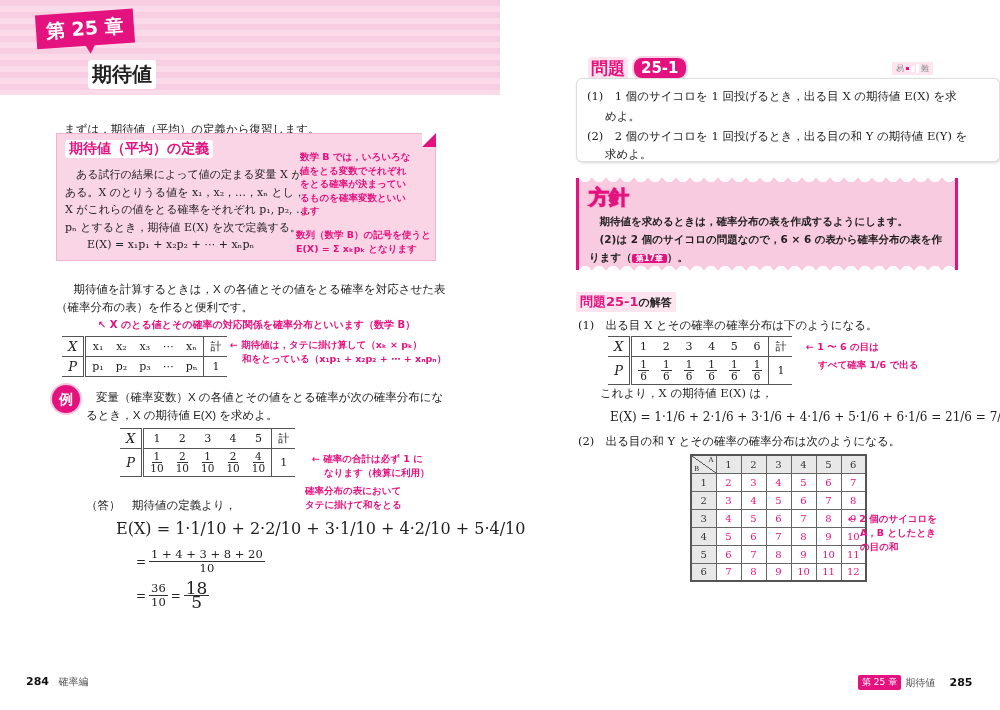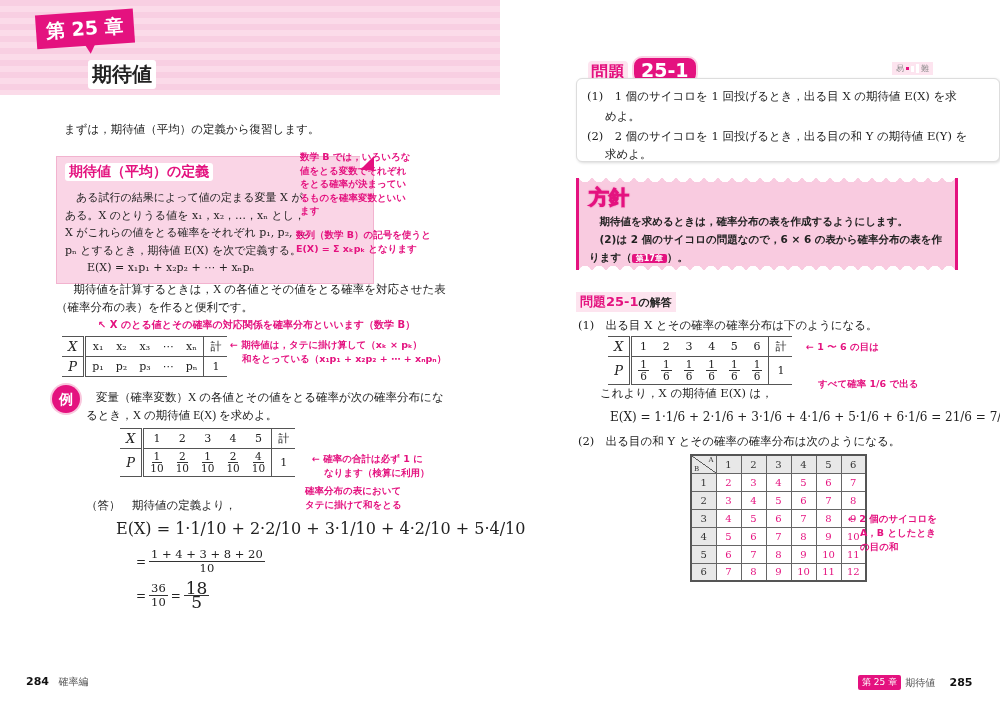--- a/index.html
+++ b/index.html
@@ -1,46 +1,46 @@
 <!DOCTYPE html>
 <html><head>
 <meta charset="utf-8">
 <style>
 *{box-sizing:border-box;margin:0;padding:0}
 body{width:1000px;height:710px;background:#fff;font-family:"DejaVu Serif",serif;color:#222;position:relative;overflow:hidden;font-size:11.5px}
-.sans{font-family:Liberation Serif, serif}
+.sans{font-family:Liberation Sans, sans-serif}
 .page{position:absolute;top:0;height:710px}
 #left{left:0;width:500px}
 #right{left:500px;width:500px}
 .header-band{position:absolute;left:0;top:0;width:500px;height:95px;background:repeating-linear-gradient(180deg,#f8cfe2 0 6px,#fbdbe9 6px 12px)}
 .chap-tag{position:absolute;left:36px;top:12px;background:#e4127f;color:#fff;font-family:"DejaVu Sans",sans-serif;font-weight:bold;font-size:19px;padding:4px 10px;transform:rotate(-4deg)}
 .chap-tag:after{content:"";position:absolute;left:48px;bottom:-8px;border-left:5px solid transparent;border-right:5px solid transparent;border-top:9px solid #e4127f}
 .chap-title{position:absolute;left:88px;top:60px;font-family:"DejaVu Sans",sans-serif;font-weight:bold;font-size:20px;color:#222;background:#fff;padding:1px 4px;border-radius:3px}
 .txt{position:absolute;font-size:11.5px;line-height:18px;white-space:nowrap}
-.def-box{position:absolute;left:56px;top:156px;width:318px;height:128px;background:#fad5e6;border:1px solid #f2b3cf}
+.def-box{position:absolute;left:56px;top:133px;width:380px;height:128px;background:#fad5e6;border:1px solid #f2b3cf}
 .def-box:after{content:"";position:absolute;right:-1px;top:-1px;border-left:14px solid #fff;border-bottom:14px solid #e4127f}
 .def-title{position:absolute;left:8px;top:6px;font-family:"DejaVu Sans",sans-serif;font-weight:bold;font-size:14px;color:#e4127f;background:#fff;padding:0 4px;border-radius:3px}
 .def-body{position:absolute;left:8px;top:32px;font-size:11px;line-height:17.5px;white-space:nowrap}
 .note{position:absolute;font-family:"DejaVu Sans",sans-serif;font-weight:bold;color:#e4127f;font-size:9.5px;line-height:13.5px;white-space:nowrap}
 table.dist{position:absolute;border-collapse:collapse;font-size:11px}
 table.dist td{padding:2px 6px;text-align:center;height:19px}
 table.dist tr:first-child td{border-bottom:1px solid #555}
 table.dist{border-top:1px solid #555;border-bottom:1px solid #555}
 table.dist td.lbl{border-right:3px double #555;font-style:italic;font-size:13px}
 table.dist td.tot{border-left:1px solid #555}
 .frac{display:inline-flex;flex-direction:column;align-items:center;vertical-align:middle;font-size:10.5px;line-height:11px}
 .frac .n{border-bottom:1px solid #333;padding:0 2px}
 .rei{position:absolute;left:52px;top:385px;width:28px;height:28px;border-radius:50%;background:#e4127f;color:#fff;font-family:"DejaVu Sans",sans-serif;font-weight:bold;font-size:14px;text-align:center;line-height:28px;box-shadow:0 0 0 2px #f9c8de}
 .math{position:absolute;font-size:12px;white-space:nowrap;display:flex;align-items:center;gap:3px}
 .foot{position:absolute;top:675px;font-family:"DejaVu Sans",sans-serif;font-size:10px;white-space:nowrap}
 .foot b{font-size:11px;color:#111}
 .prob-box{position:absolute;left:76px;top:78px;width:424px;height:84px;border:1px solid #ddd;border-radius:6px;box-shadow:1px 1px 3px rgba(0,0,0,.15);background:#fff}
 .prob-head{position:absolute;left:88px;top:56px;display:flex;gap:4px;align-items:flex-end}
 .prob-head .mon{font-family:"DejaVu Sans",sans-serif;font-weight:bold;font-size:17px;color:#e4127f;background:#fde4ef;padding:0 3px;border-radius:4px}
-.prob-head .num{font-family:"DejaVu Sans",sans-serif;font-weight:bold;font-size:19px;color:#fff;background:#e4127f;padding:1px 7px;border-radius:10px;border:2px solid #fbd1e4}
+.prob-head .num{font-family:"DejaVu Sans",sans-serif;font-weight:bold;font-size:15px;color:#fff;background:#e4127f;padding:1px 7px;border-radius:10px;border:2px solid #fbd1e4}
 .diff{position:absolute;left:392px;top:62px;font-family:"DejaVu Sans",sans-serif;font-size:8px;color:#888;background:#fde4ef;padding:1px 4px;display:flex;align-items:center;gap:2px}
 .diff .bar{display:inline-block;width:3px;background:#fff}
 .diff .on{background:#e4127f}
 .hoshin{position:absolute;left:76px;top:178px;width:382px;height:92px;background:#f9cbe0;border-left:3px solid #e4127f;border-right:3px solid #e4127f}
 .hoshin:before,.hoshin:after{content:"";position:absolute;left:0;right:0;height:6px;background:radial-gradient(circle at 6px -2px,#fff 6px,transparent 6.5px) repeat-x;background-size:14px 6px}
 .hoshin:before{top:0}
 .hoshin:after{bottom:0;transform:rotate(180deg)}
 .hoshin-title{position:absolute;left:10px;top:6px;font-family:"DejaVu Sans",sans-serif;font-weight:bold;font-size:20px;color:#fff;-webkit-text-stroke:1px #e4127f;text-shadow:0 0 2px #e4127f}
 .hoshin-body{position:absolute;left:10px;top:34px;font-family:"DejaVu Sans",sans-serif;font-weight:bold;font-size:10.5px;line-height:18px;white-space:nowrap}
 .chip{background:#e4127f;color:#fff;font-size:8px;padding:0 4px;border-radius:2px}
@@ -263,21 +263,21 @@
       <td><span class="frac">
               <span class="n">1</span>
               <span>6</span>
             </span></td>
       <td class="tot">1</td>
     </tr>
   </tbody>
     </table>
   <div class="note" style="left:306px;top:340px;font-size:9.5px">
     <div>← 1 〜 6 の目は</div>
-    <div style="padding-left:12px;margin-top:23px">すべて確率 1/6 で出る</div>
+    <div style="padding-left:12px;margin-top:4px">すべて確率 1/6 で出る</div>
   </div>
 
   <div class="txt" style="left:100px;top:384px">これより，X の期待値 E(X) は，</div>
   <div class="txt" style="left:110px;top:408px;font-size:12px">E(X) = 1·1/6 + 2·1/6 + 3·1/6 + 4·1/6 + 5·1/6 + 6·1/6 = 21/6 = 7/2</div>
   <div class="txt" style="left:78px;top:432px">(2)　出る目の和 Y とその確率の確率分布は次のようになる。</div>
 
   <table class="grid">
     <tbody>
         <tr>
       <td class="corner">

